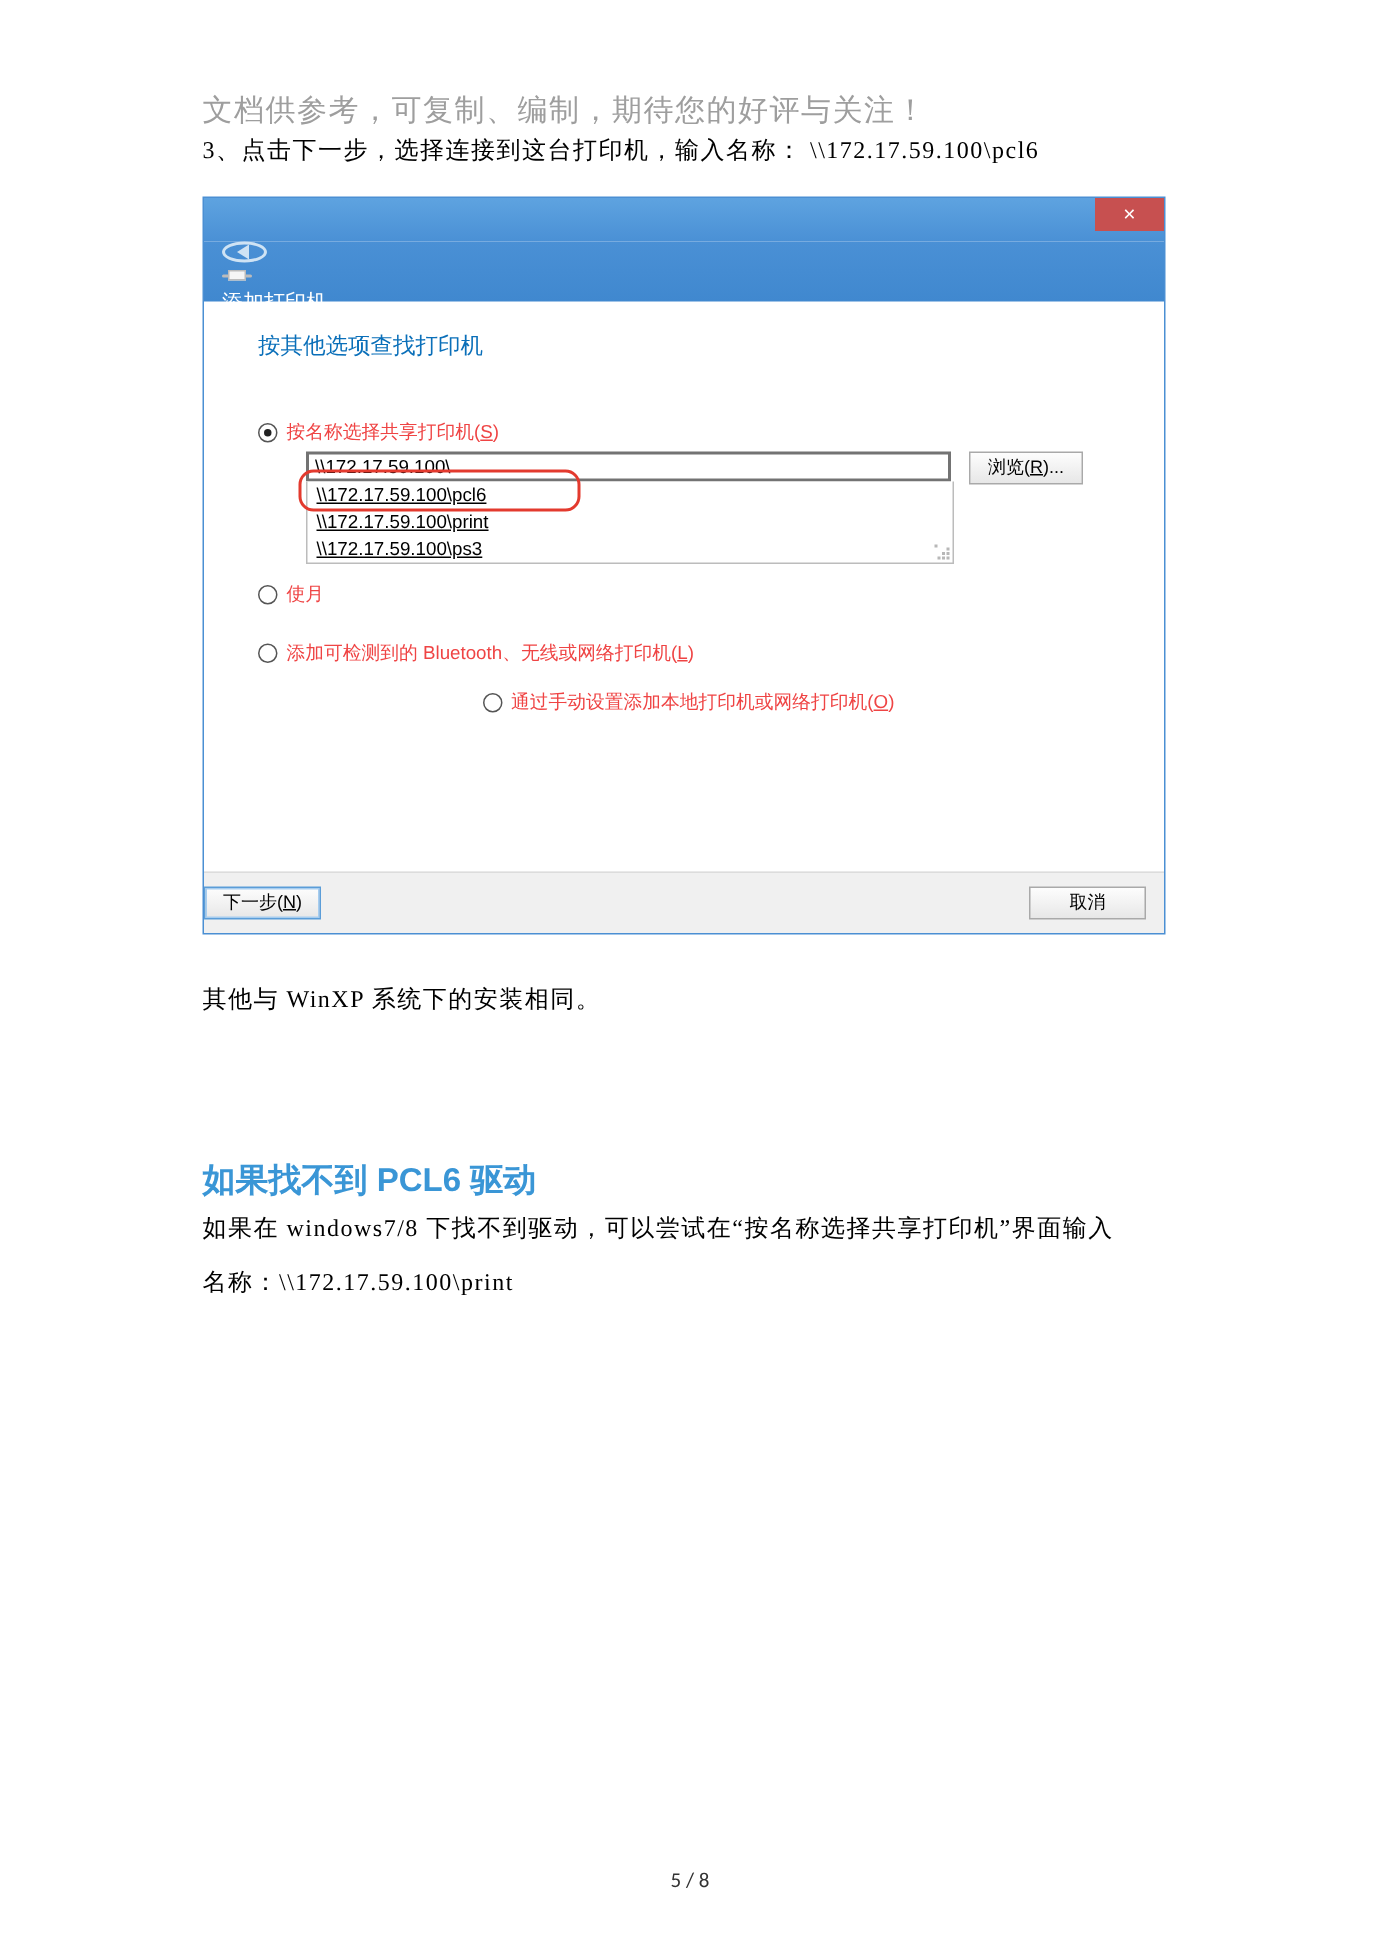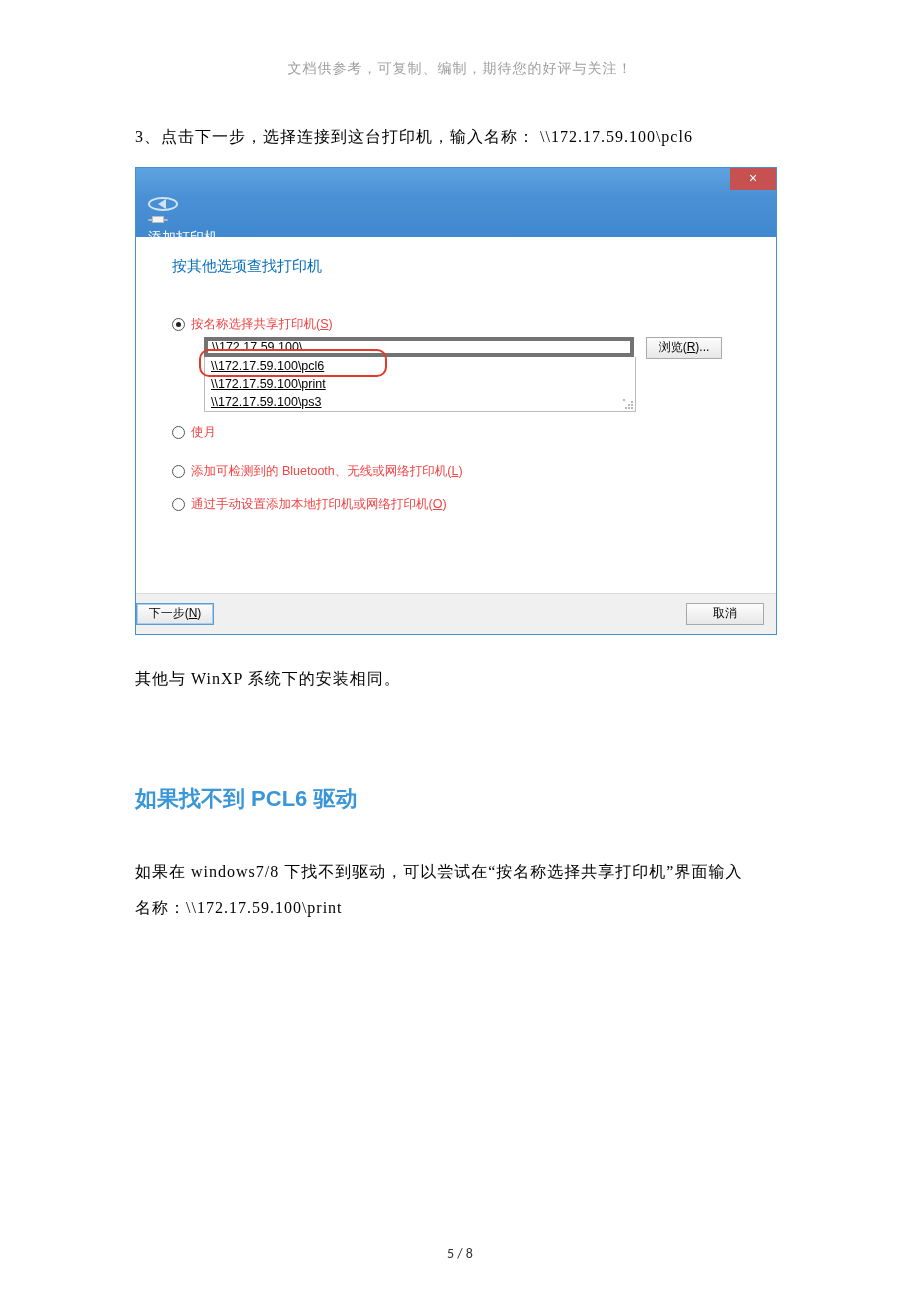--- a/index.html
+++ b/index.html
@@ -9,39 +9,36 @@
     font-family: "Microsoft YaHei", "SimSun", Arial, sans-serif;
   }
   .page {
     width: 920px;
     height: 1302px;
     position: relative;
     box-sizing: border-box;
     padding: 60px 135px 0 135px;
   }
   .header-note {
-    text-align: center;
     color: #9e9e9e;
-    font-size: 14px;
+    font-size: 20px;
     letter-spacing: 1px;
-    margin-bottom: 45px;
   }
   .body-text {
     font-family: "SimSun", serif;
     font-size: 16px;
     color: #000;
     letter-spacing: 1px;
     line-height: 1.8;
   }
   .section-heading {
     color: #3a96d6;
     font-size: 22px;
     font-weight: bold;
     margin-top: 90px;
-    margin-bottom: 40px;
   }
   .pager {
     position: absolute;
     bottom: 40px;
     left: 0;
     width: 100%;
     text-align: center;
     font-size: 14px;
     color: #333;
     font-family: Calibri, Arial, sans-serif;
@@ -152,21 +149,21 @@
     margin-left: 32px;
     margin-top: 4px;
     display: flex;
     align-items: flex-start;
     gap: 10px;
   }
   .input-col { position: relative; }
   .text-input {
     width: 430px;
     height: 20px;
-    border: 4px solid #737373;
+    border: 2px solid #737373;
     font-size: 12.5px;
     padding: 1px 4px;
     font-family: "Segoe UI", Arial, sans-serif;
     box-sizing: border-box;
   }
   .browse-btn {
     width: 76px; height: 22px;
     font-size: 12px;
     border: 1px solid #a9a9a9;
     background: linear-gradient(#fdfdfd,#e7e7e7);
@@ -287,21 +284,21 @@
         <span>使月</span>
       </div>
 
       <div class="opt-row opt3">
         <span class="radio"></span>
         <span>
           <span>添加可检测到的 Bluetooth、无线或网络打印机(</span><span class="underline-key">L</span><span>)</span>
         </span>
       </div>
 
-      <div class="opt-row opt4" style="margin-bottom:70px;">
+      <div class="opt-row opt4" style="margin-bottom:94px;justify-content:center;">
         <span class="radio"></span>
         <span>
           <span>通过手动设置添加本地打印机或网络打印机(</span><span class="underline-key">O</span><span>)</span>
         </span>
       </div>
     </div>
 
     <div class="button-row">
       <button class="dlg-btn primary">
         <span>下一步(</span><span class="underline-key">N</span><span>)</span>

